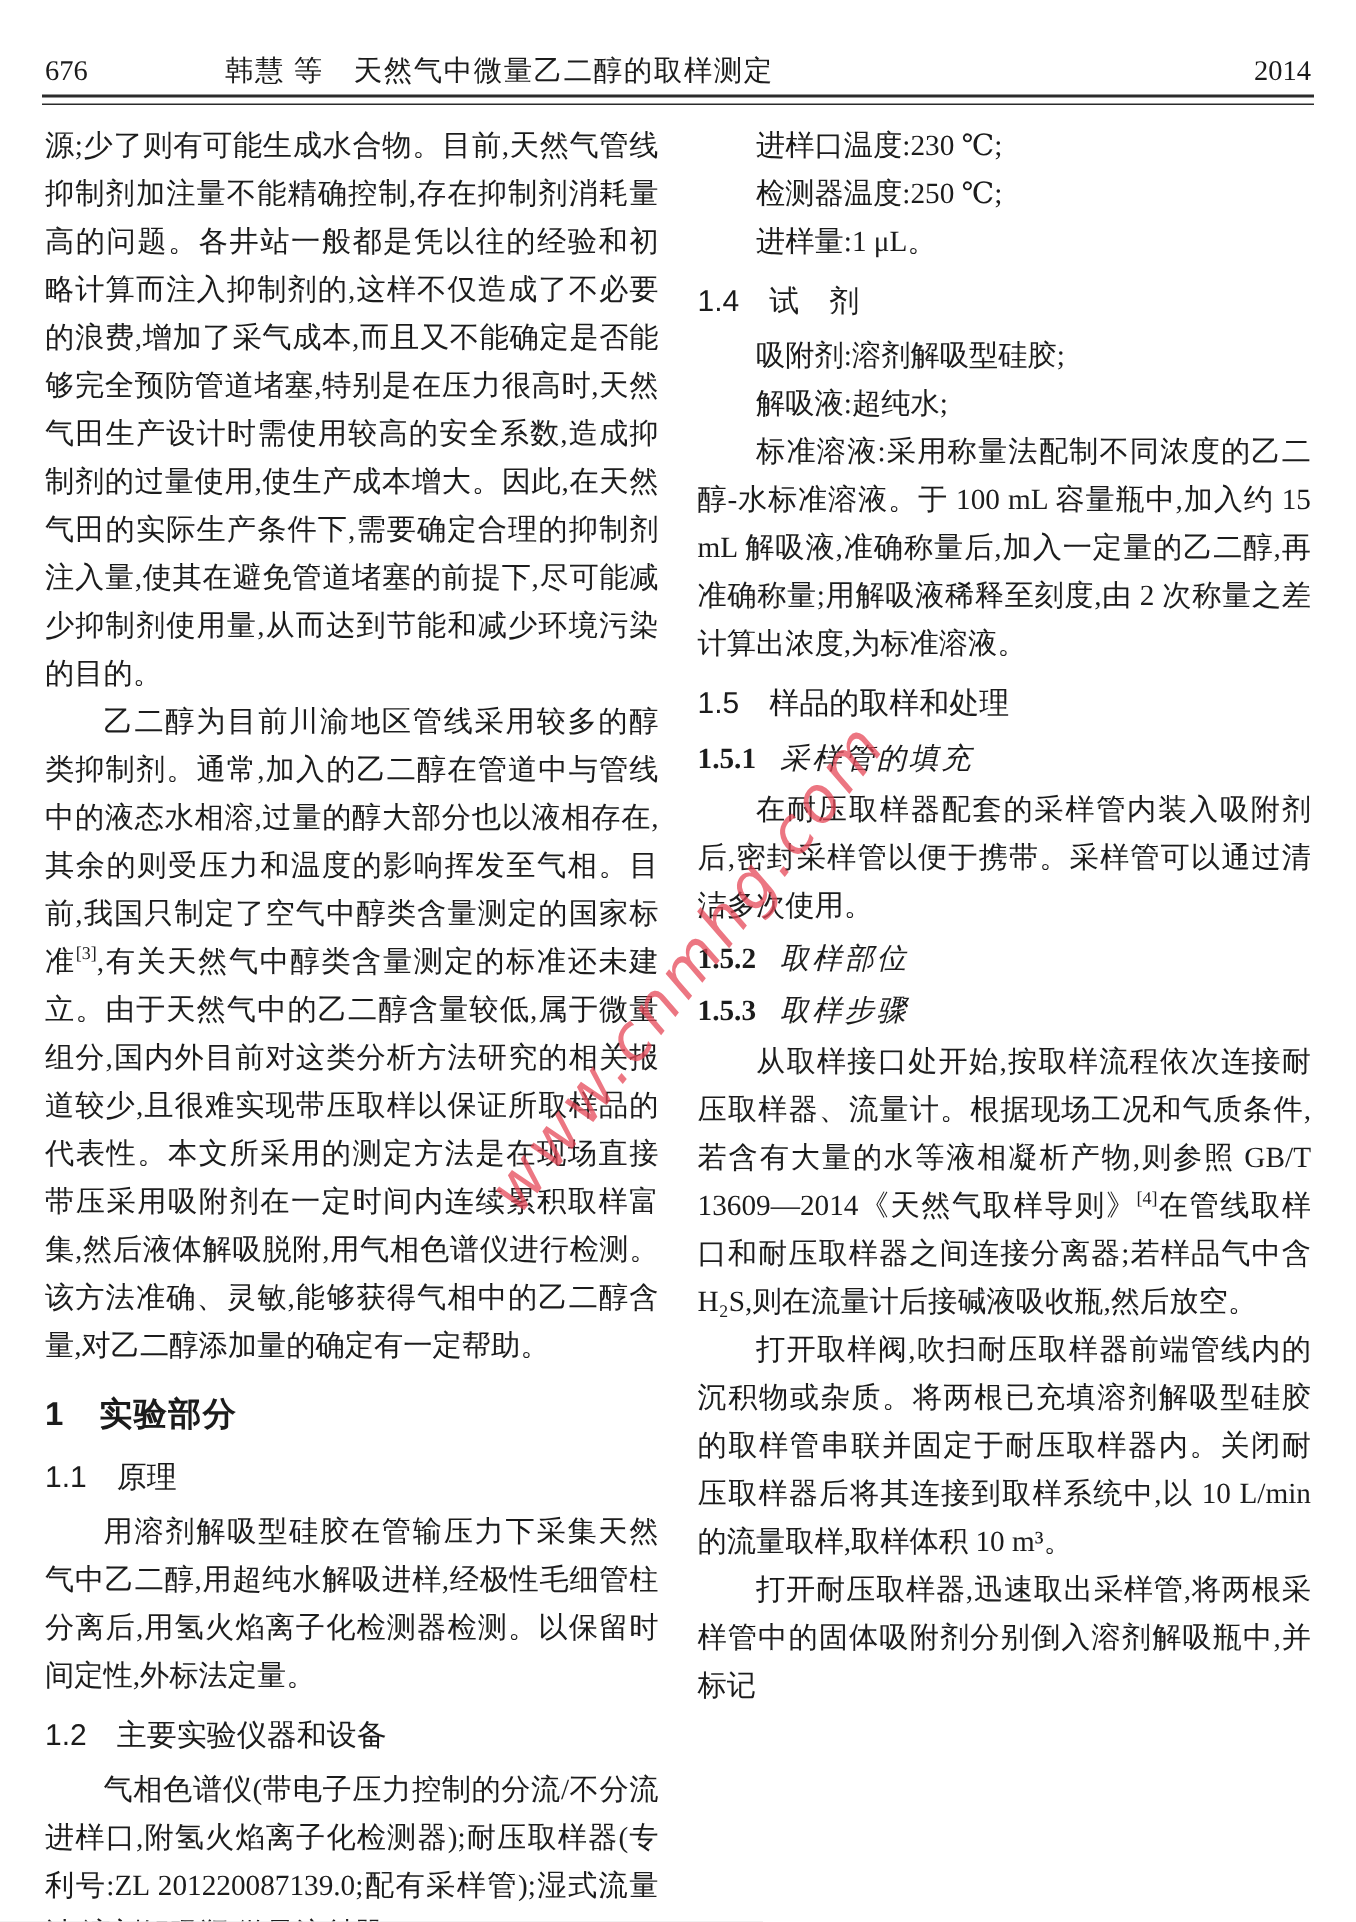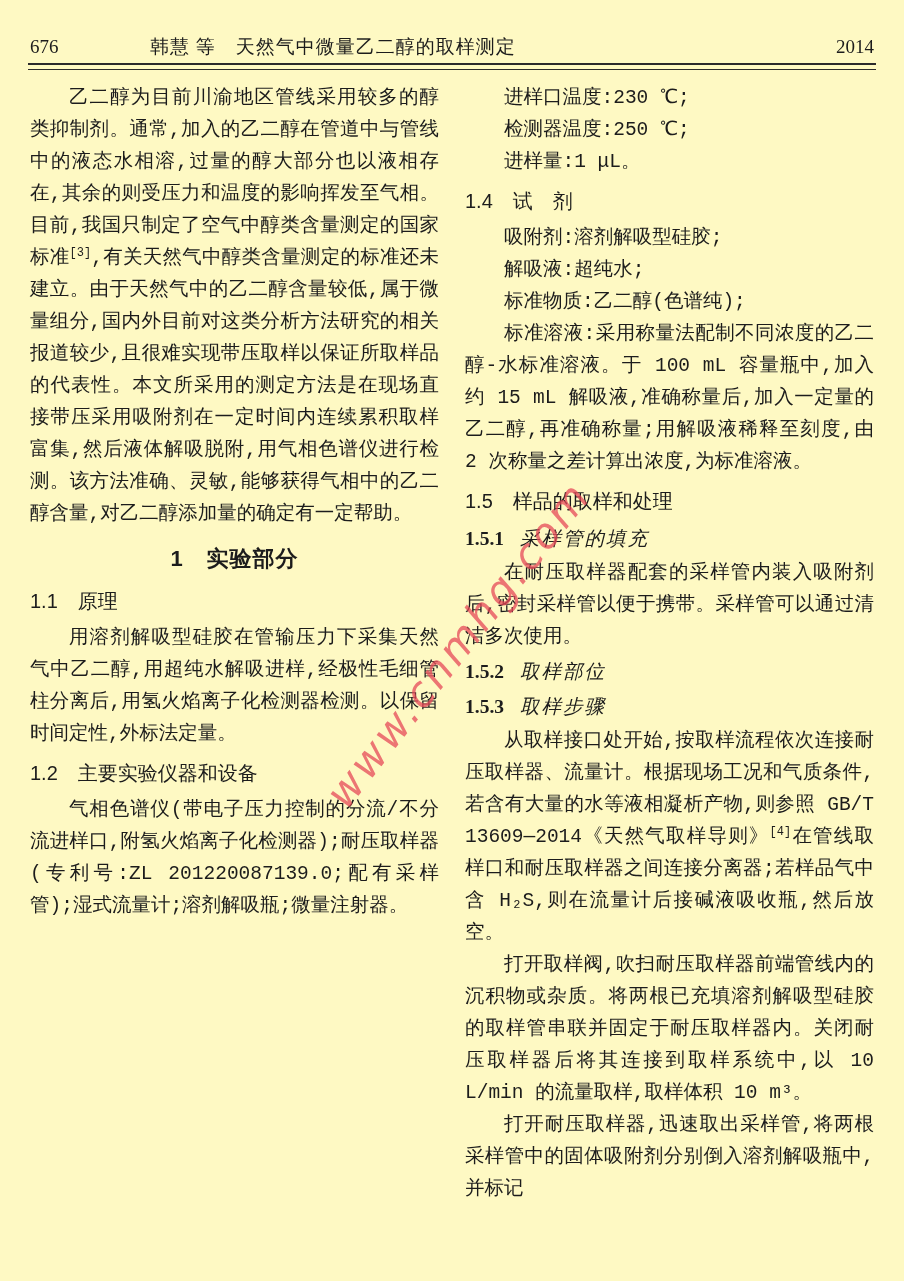--- a/index.html
+++ b/index.html
@@ -1,18 +1,18 @@
 <!DOCTYPE html>
 <html><head>
 <meta charset="utf-8">
 <style>
   html,body { margin:0; padding:0; background:#e8e8e8; }
   .page {
     position:relative; width:904px; height:1281px; margin:0 auto;
-    background:#fef9c3; overflow:hidden;
+    background:#ffffff; overflow:hidden;
     font-family:"Liberation Serif","DejaVu Serif",serif;
     color:#1c1c1c;
   }
   
   .pg-header {
     position:absolute; top:34px; left:30px; right:30px;
     display:flex; align-items:baseline; font-size:19px;
   }
   .pg-header .side { width:120px; }
   .pg-header .side.right { text-align:right; }
@@ -21,25 +21,25 @@
     position:absolute; top:63px; left:28px; right:28px; height:4px;
     border-top:2.5px solid #2b2b2b; border-bottom:1.2px solid #2b2b2b;
   }
   
   .columns {
     position:absolute; top:82px; left:30px; right:30px; bottom:0;
     display:flex; gap:26px;
   }
   .col { width:50%; text-align:justify; font-size:19.5px; line-height:32px; }
   p { margin:0; }
-  .ind { text-indent:2em;font-family:Liberation Mono, monospace; }
+  .ind { text-indent:2em; }
   .h-big {
     font-family:"Liberation Sans","DejaVu Sans",sans-serif;
     font-weight:bold; font-size:22px; line-height:38px;
-    margin:10px 0 6px; text-align:center; letter-spacing:1px;
+    margin:10px 0 6px; text-align:left; letter-spacing:1px;
   }
   .h-sub {
     font-family:"Liberation Sans","DejaVu Sans",sans-serif;
     font-weight:normal; font-size:20px; line-height:34px;
     margin:6px 0 4px; text-align:left;
   }
   .h-sss { line-height:33px; margin:2px 0; text-align:left; }
   .sss-num { font-weight:bold; }
   .sss-title { font-style:italic; margin-left:16px; letter-spacing:2px; }
   sup.ref { font-size:12px; line-height:0; }
@@ -61,37 +61,37 @@
   <div class="pg-header">
     <span class="side">676</span>
     <span class="mid">韩慧 等　天然气中微量乙二醇的取样测定</span>
     <span class="side right">2014</span>
   </div>
   <div class="header-rule"></div>
 
   <div class="columns">
 
     <div class="col">
+      <p>源;少了则有可能生成水合物。目前,天然气管线抑制剂加注量不能精确控制,存在抑制剂消耗量高的问题。各井站一般都是凭以往的经验和初略计算而注入抑制剂的,这样不仅造成了不必要的浪费,增加了采气成本,而且又不能确定是否能够完全预防管道堵塞,特别是在压力很高时,天然气田生产设计时需使用较高的安全系数,造成抑制剂的过量使用,使生产成本增大。因此,在天然气田的实际生产条件下,需要确定合理的抑制剂注入量,使其在避免管道堵塞的前提下,尽可能减少抑制剂使用量,从而达到节能和减少环境污染的目的。</p>
       <p class="ind"><span>乙二醇为目前川渝地区管线采用较多的醇类抑制剂。通常,加入的乙二醇在管道中与管线中的液态水相溶,过量的醇大部分也以液相存在,其余的则受压力和温度的影响挥发至气相。目前,我国只制定了空气中醇类含量测定的国家标准</span><sup class="ref">[3]</sup><span>,有关天然气中醇类含量测定的标准还未建立。由于天然气中的乙二醇含量较低,属于微量组分,国内外目前对这类分析方法研究的相关报道较少,且很难实现带压取样以保证所取样品的代表性。本文所采用的测定方法是在现场直接带压采用吸附剂在一定时间内连续累积取样富集,然后液体解吸脱附,用气相色谱仪进行检测。该方法准确、灵敏,能够获得气相中的乙二醇含量,对乙二醇添加量的确定有一定帮助。</span></p>
       <div class="h-big">1　实验部分</div>
       <div class="h-sub">1.1　原理</div>
       <p class="ind">用溶剂解吸型硅胶在管输压力下采集天然气中乙二醇,用超纯水解吸进样,经极性毛细管柱分离后,用氢火焰离子化检测器检测。以保留时间定性,外标法定量。</p>
       <div class="h-sub">1.2　主要实验仪器和设备</div>
       <p class="ind">气相色谱仪(带电子压力控制的分流/不分流进样口,附氢火焰离子化检测器);耐压取样器(专利号:ZL 201220087139.0;配有采样管);湿式流量计;溶剂解吸瓶;微量注射器。</p>
 
     </div>
 
     <div class="col">
       <p class="ind">进样口温度:230 ℃;</p>
       <p class="ind">检测器温度:250 ℃;</p>
       <p class="ind">进样量:1 μL。</p>
       <div class="h-sub">1.4　试　剂</div>
       <p class="ind">吸附剂:溶剂解吸型硅胶;</p>
       <p class="ind">解吸液:超纯水;</p>
-      <p class="ind">标准物质:乙二醇(色谱纯);</p>
       <p class="ind">标准溶液:采用称量法配制不同浓度的乙二醇-水标准溶液。于 100 mL 容量瓶中,加入约 15 mL 解吸液,准确称量后,加入一定量的乙二醇,再准确称量;用解吸液稀释至刻度,由 2 次称量之差计算出浓度,为标准溶液。</p>
       <div class="h-sub">1.5　样品的取样和处理</div>
       <div class="h-sss"><span class="sss-num">1.5.1</span><span class="sss-title">采样管的填充</span></div>
       <p class="ind">在耐压取样器配套的采样管内装入吸附剂后,密封采样管以便于携带。采样管可以通过清洁多次使用。</p>
       <div class="h-sss"><span class="sss-num">1.5.2</span><span class="sss-title">取样部位</span></div>
       <div class="h-sss"><span class="sss-num">1.5.3</span><span class="sss-title">取样步骤</span></div>
       <p class="ind"><span>从取样接口处开始,按取样流程依次连接耐压取样器、流量计。根据现场工况和气质条件,若含有大量的水等液相凝析产物,则参照 GB/T 13609—2014《天然气取样导则》</span><sup class="ref">[4]</sup><span>在管线取样口和耐压取样器之间连接分离器;若样品气中含 H₂S,则在流量计后接碱液吸收瓶,然后放空。</span></p>
       <p class="ind">打开取样阀,吹扫耐压取样器前端管线内的沉积物或杂质。将两根已充填溶剂解吸型硅胶的取样管串联并固定于耐压取样器内。关闭耐压取样器后将其连接到取样系统中,以 10 L/min 的流量取样,取样体积 10 m³。</p>
       <p class="ind">打开耐压取样器,迅速取出采样管,将两根采样管中的固体吸附剂分别倒入溶剂解吸瓶中,并标记</p>
     </div>

